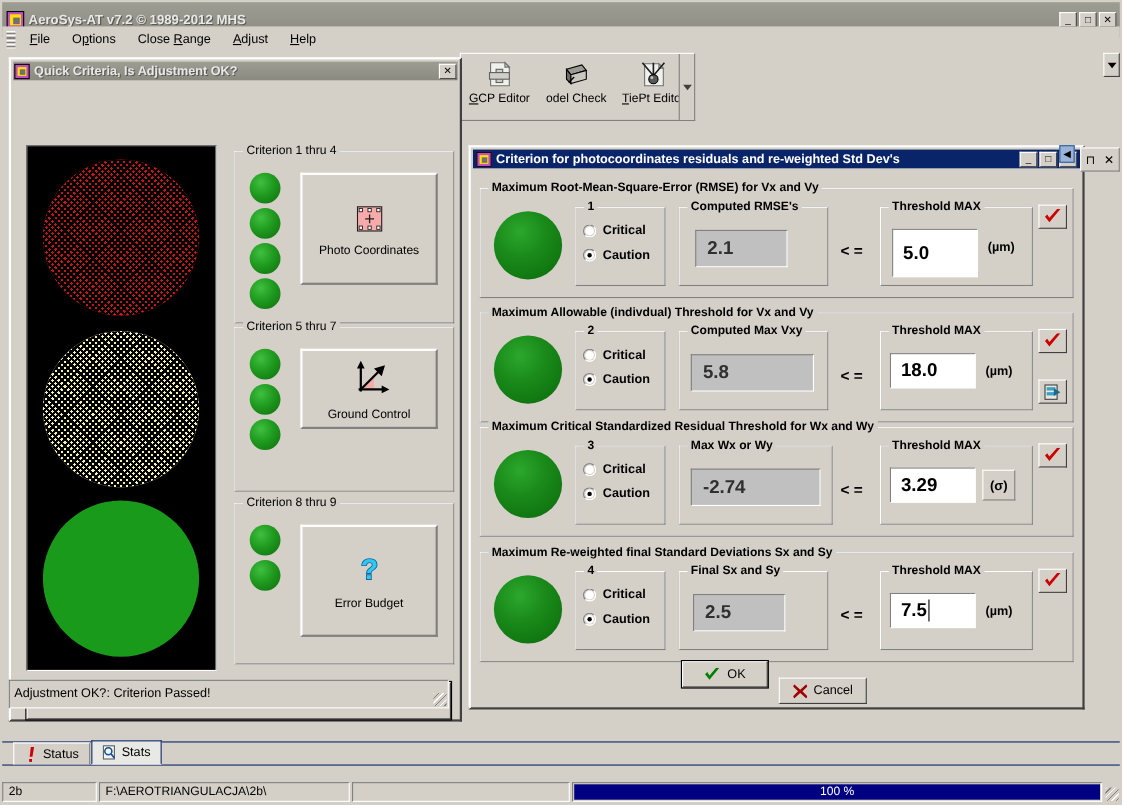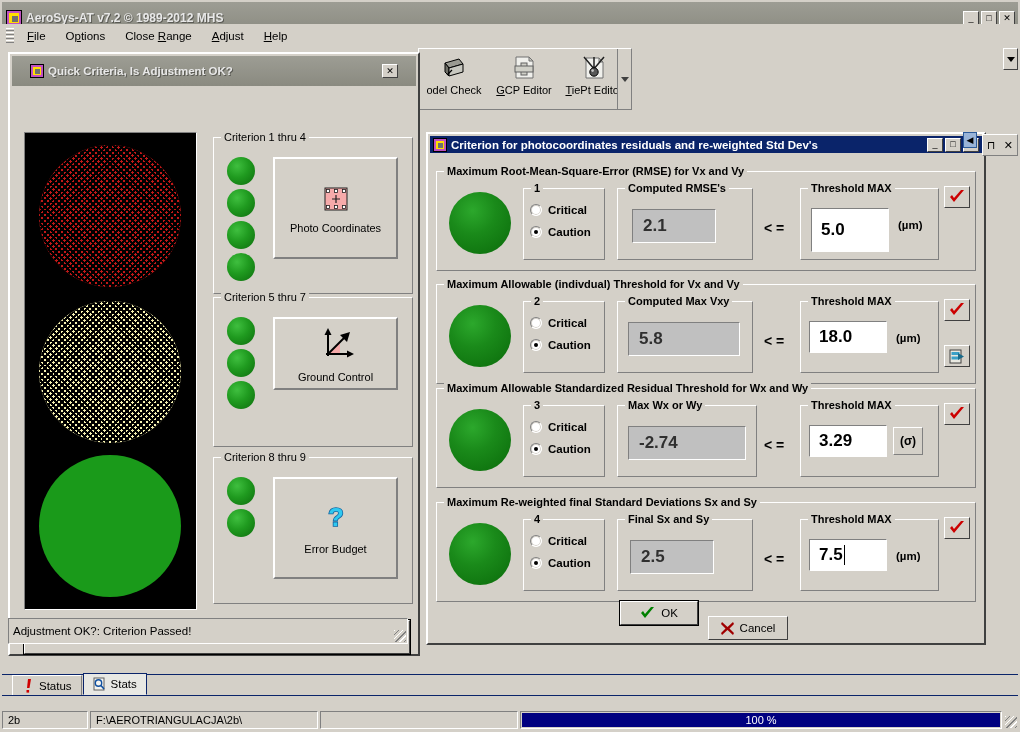--- a/index.html
+++ b/index.html
@@ -47,22 +47,22 @@
   .tbtn{width:70px;height:56px;display:flex;flex-direction:column;align-items:center;justify-content:flex-start;padding-top:6px;box-sizing:border-box;}
   .tbtn .lbl{font-size:11px;margin-top:3px;white-space:nowrap;}
   .tbtn .lbl u{text-decoration:underline;}
   #toolbar .tb-scroll{position:absolute;right:0;top:0;width:13px;height:60px;background:#d4d0c8;
      border-left:1px solid #808080;display:flex;align-items:center;justify-content:center;}
   .tri-d{width:0;height:0;border-left:4px solid transparent;border-right:4px solid transparent;border-top:5px solid #000;}
 
   
   #quick{position:absolute;left:8px;top:52px;width:408px;height:600px;background:#d4d0c8;
     border-top:2px solid #fff;border-left:2px solid #fff;border-right:2px solid #404040;border-bottom:2px solid #404040;}
-  #quick-title{position:absolute;left:2px;top:2px;right:2px;height:30px;
-    background:linear-gradient(180deg,#9d9d94 0%,#8a8a80 100%);display:flex;align-items:center;padding:0 17px;}
+  #quick-title{position:absolute;left:2px;top:2px;right:2px;height:17px;
+    background:linear-gradient(180deg,#9d9d94 0%,#8a8a80 100%);display:flex;align-items:center;padding:0 0;}
   #quick-title .ticon{width:14px;height:14px;margin:0 4px 0 1px;background:#c050c0;border:1px solid #000;position:relative;box-sizing:border-box;}
   #quick-title .ticon::after{content:"";position:absolute;left:2px;top:2px;right:2px;bottom:2px;background:#ffe000;}
   #quick-title .ticon::before{content:"";position:absolute;left:4px;top:4px;width:5px;height:5px;background:#707070;z-index:2;}
   #quick-title .tt{color:#e8e8e8;font-weight:bold;font-size:11.5px;text-shadow:1px 1px 0 #5a5a54;}
   #lights{position:absolute;left:14px;top:78px;width:171px;height:476px;background:#000;
     border-top:1px solid #808080;border-left:1px solid #808080;border-right:1px solid #fff;border-bottom:1px solid #fff;}
   .lamp{position:absolute;left:14px;width:142px;height:142px;border-radius:50%;}
   .lamp.red{top:12px;background:#c01818;}
   .lamp.yel{top:168px;background:#f5f0b0;}
   .lamp.grn{top:322px;background:#1a9a1a;}
@@ -172,35 +172,35 @@
     <span class="menuitem"><u>H</u>elp</span>
   </div>
 
   <div id="vscroll-right" style="background:#d4d0c8;border-top:1px solid #fff;border-left:1px solid #fff;border-right:1px solid #404040;border-bottom:1px solid #404040;display:flex;align-items:center;justify-content:center;box-sizing:border-box;">
     <span class="tri-d"></span>
   </div>
 
   <div id="toolbar">
     <div class="tbtn">
       <svg width="26" height="26" viewBox="0 0 26 26">
+        <polygon points="5,2 18,2 22,6 22,23 5,23" fill="#f0f0ec" stroke="#707070" stroke-width="1"></polygon>
+        <polygon points="18,2 18,6 22,6" fill="#c8c8c0" stroke="#707070" stroke-width="1"></polygon>
+        <rect x="10" y="8" width="6" height="12" fill="#d0d0c8" stroke="#606060" stroke-width="1"></rect>
+        <rect x="4" y="11" width="18" height="6" fill="#d0d0c8" stroke="#606060" stroke-width="1"></rect>
+      </svg>
+      <span class="lbl"><u>G</u>CP Editor</span>
+    </div>
+    <div class="tbtn">
+      <svg width="26" height="26" viewBox="0 0 26 26">
         <polygon points="4,8 18,4 22,9 8,13" fill="#9a9a92" stroke="#000" stroke-width="1"></polygon>
         <polygon points="4,8 8,13 8,21 4,17" fill="#6e6e66" stroke="#000" stroke-width="1"></polygon>
         <polygon points="8,13 22,9 22,17 8,21" fill="#c8c8c0" stroke="#000" stroke-width="1"></polygon>
         <path d="M6,20 l5,-5" stroke="#000" stroke-width="1.3"></path>
       </svg>
       <span class="lbl">odel Check</span>
-    </div>
-    <div class="tbtn">
-      <svg width="26" height="26" viewBox="0 0 26 26">
-        <polygon points="5,2 18,2 22,6 22,23 5,23" fill="#f0f0ec" stroke="#707070" stroke-width="1"></polygon>
-        <polygon points="18,2 18,6 22,6" fill="#c8c8c0" stroke="#707070" stroke-width="1"></polygon>
-        <rect x="10" y="8" width="6" height="12" fill="#d0d0c8" stroke="#606060" stroke-width="1"></rect>
-        <rect x="4" y="11" width="18" height="6" fill="#d0d0c8" stroke="#606060" stroke-width="1"></rect>
-      </svg>
-      <span class="lbl"><u>G</u>CP Editor</span>
     </div>
     <div class="tbtn">
       <svg width="26" height="26" viewBox="0 0 26 26">
         <polygon points="5,3 18,3 22,7 22,23 5,23" fill="#f0f0ec" stroke="#707070" stroke-width="1"></polygon>
         <polygon points="18,3 18,7 22,7" fill="#c8c8c0" stroke="#707070" stroke-width="1"></polygon>
         <path d="M3,2 L14,15 M23,2 L12,15 M13,2 L13,14" stroke="#202020" stroke-width="1.5" fill="none"></path>
         <circle cx="13" cy="17" r="4.2" fill="#585858" stroke="#000" stroke-width="1"></circle>
         <circle cx="11.6" cy="15.6" r="1.3" fill="#c8c8c8"></circle>
       </svg>
       <span class="lbl"><u>T</u>iePt Editor</span>
@@ -379,21 +379,21 @@
           <rect x="1" y="1" width="11" height="13" fill="#e8e8e0" stroke="#404040" stroke-width="1"></rect>
           <rect x="2.5" y="3" width="8" height="3" fill="#3aa0c8"></rect>
           <rect x="2.5" y="7.5" width="8" height="3" fill="#3aa0c8"></rect>
           <polygon points="9,11 15,7.5 9,4" fill="#1a6a8a"></polygon>
         </svg>
       </div>
     </div>
 
     <div class="groupbox cgroup" style="top:254px;">
       <div class="gb-in"></div>
-      <span class="gb-title">Maximum Allowable Standardized Residual Threshold for Wx and Wy</span>
+      <span class="gb-title">Maximum Critical Standardized Residual Threshold for Wx and Wy</span>
       <div class="cg-dot"></div>
       <div class="groupbox radiogroup">
         <div class="gb-in"></div>
         <span class="gb-title">3</span>
         <div class="radio-row" style="margin-top:10px;">
           <span class="radio"></span>
           <span class="rl">Critical</span>
         </div>
         <div class="radio-row">
           <span class="radio on"></span>

